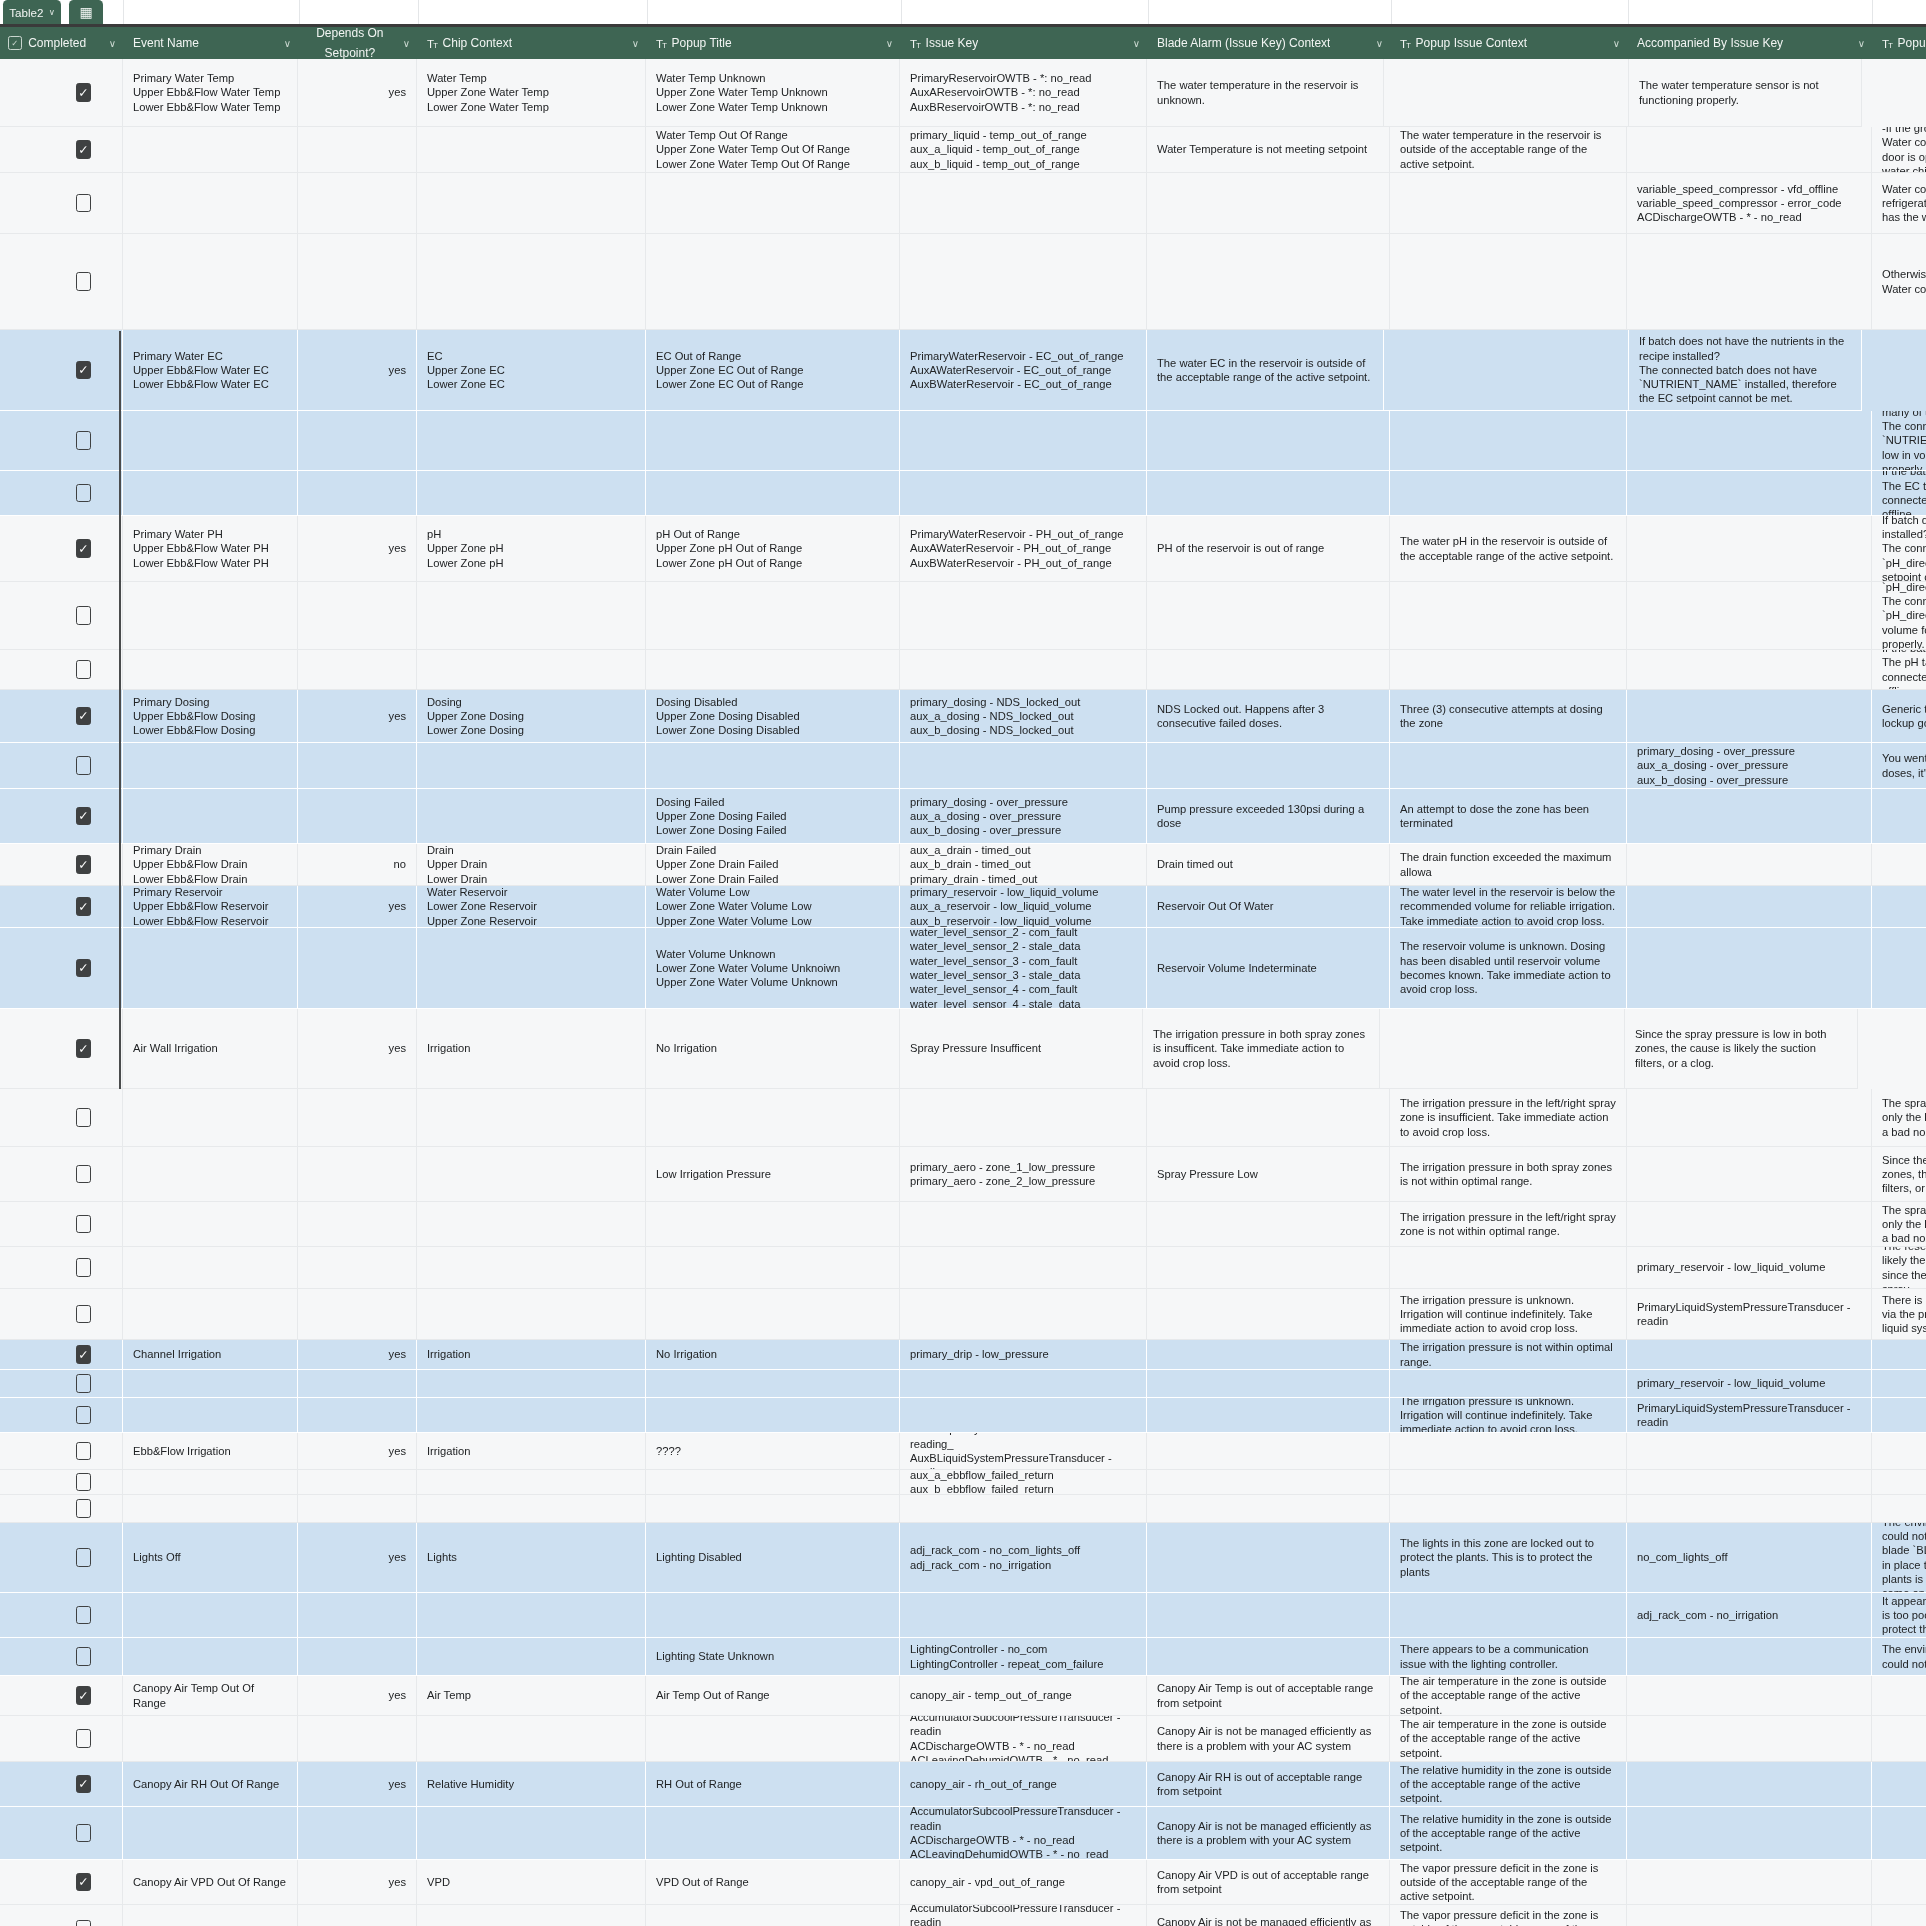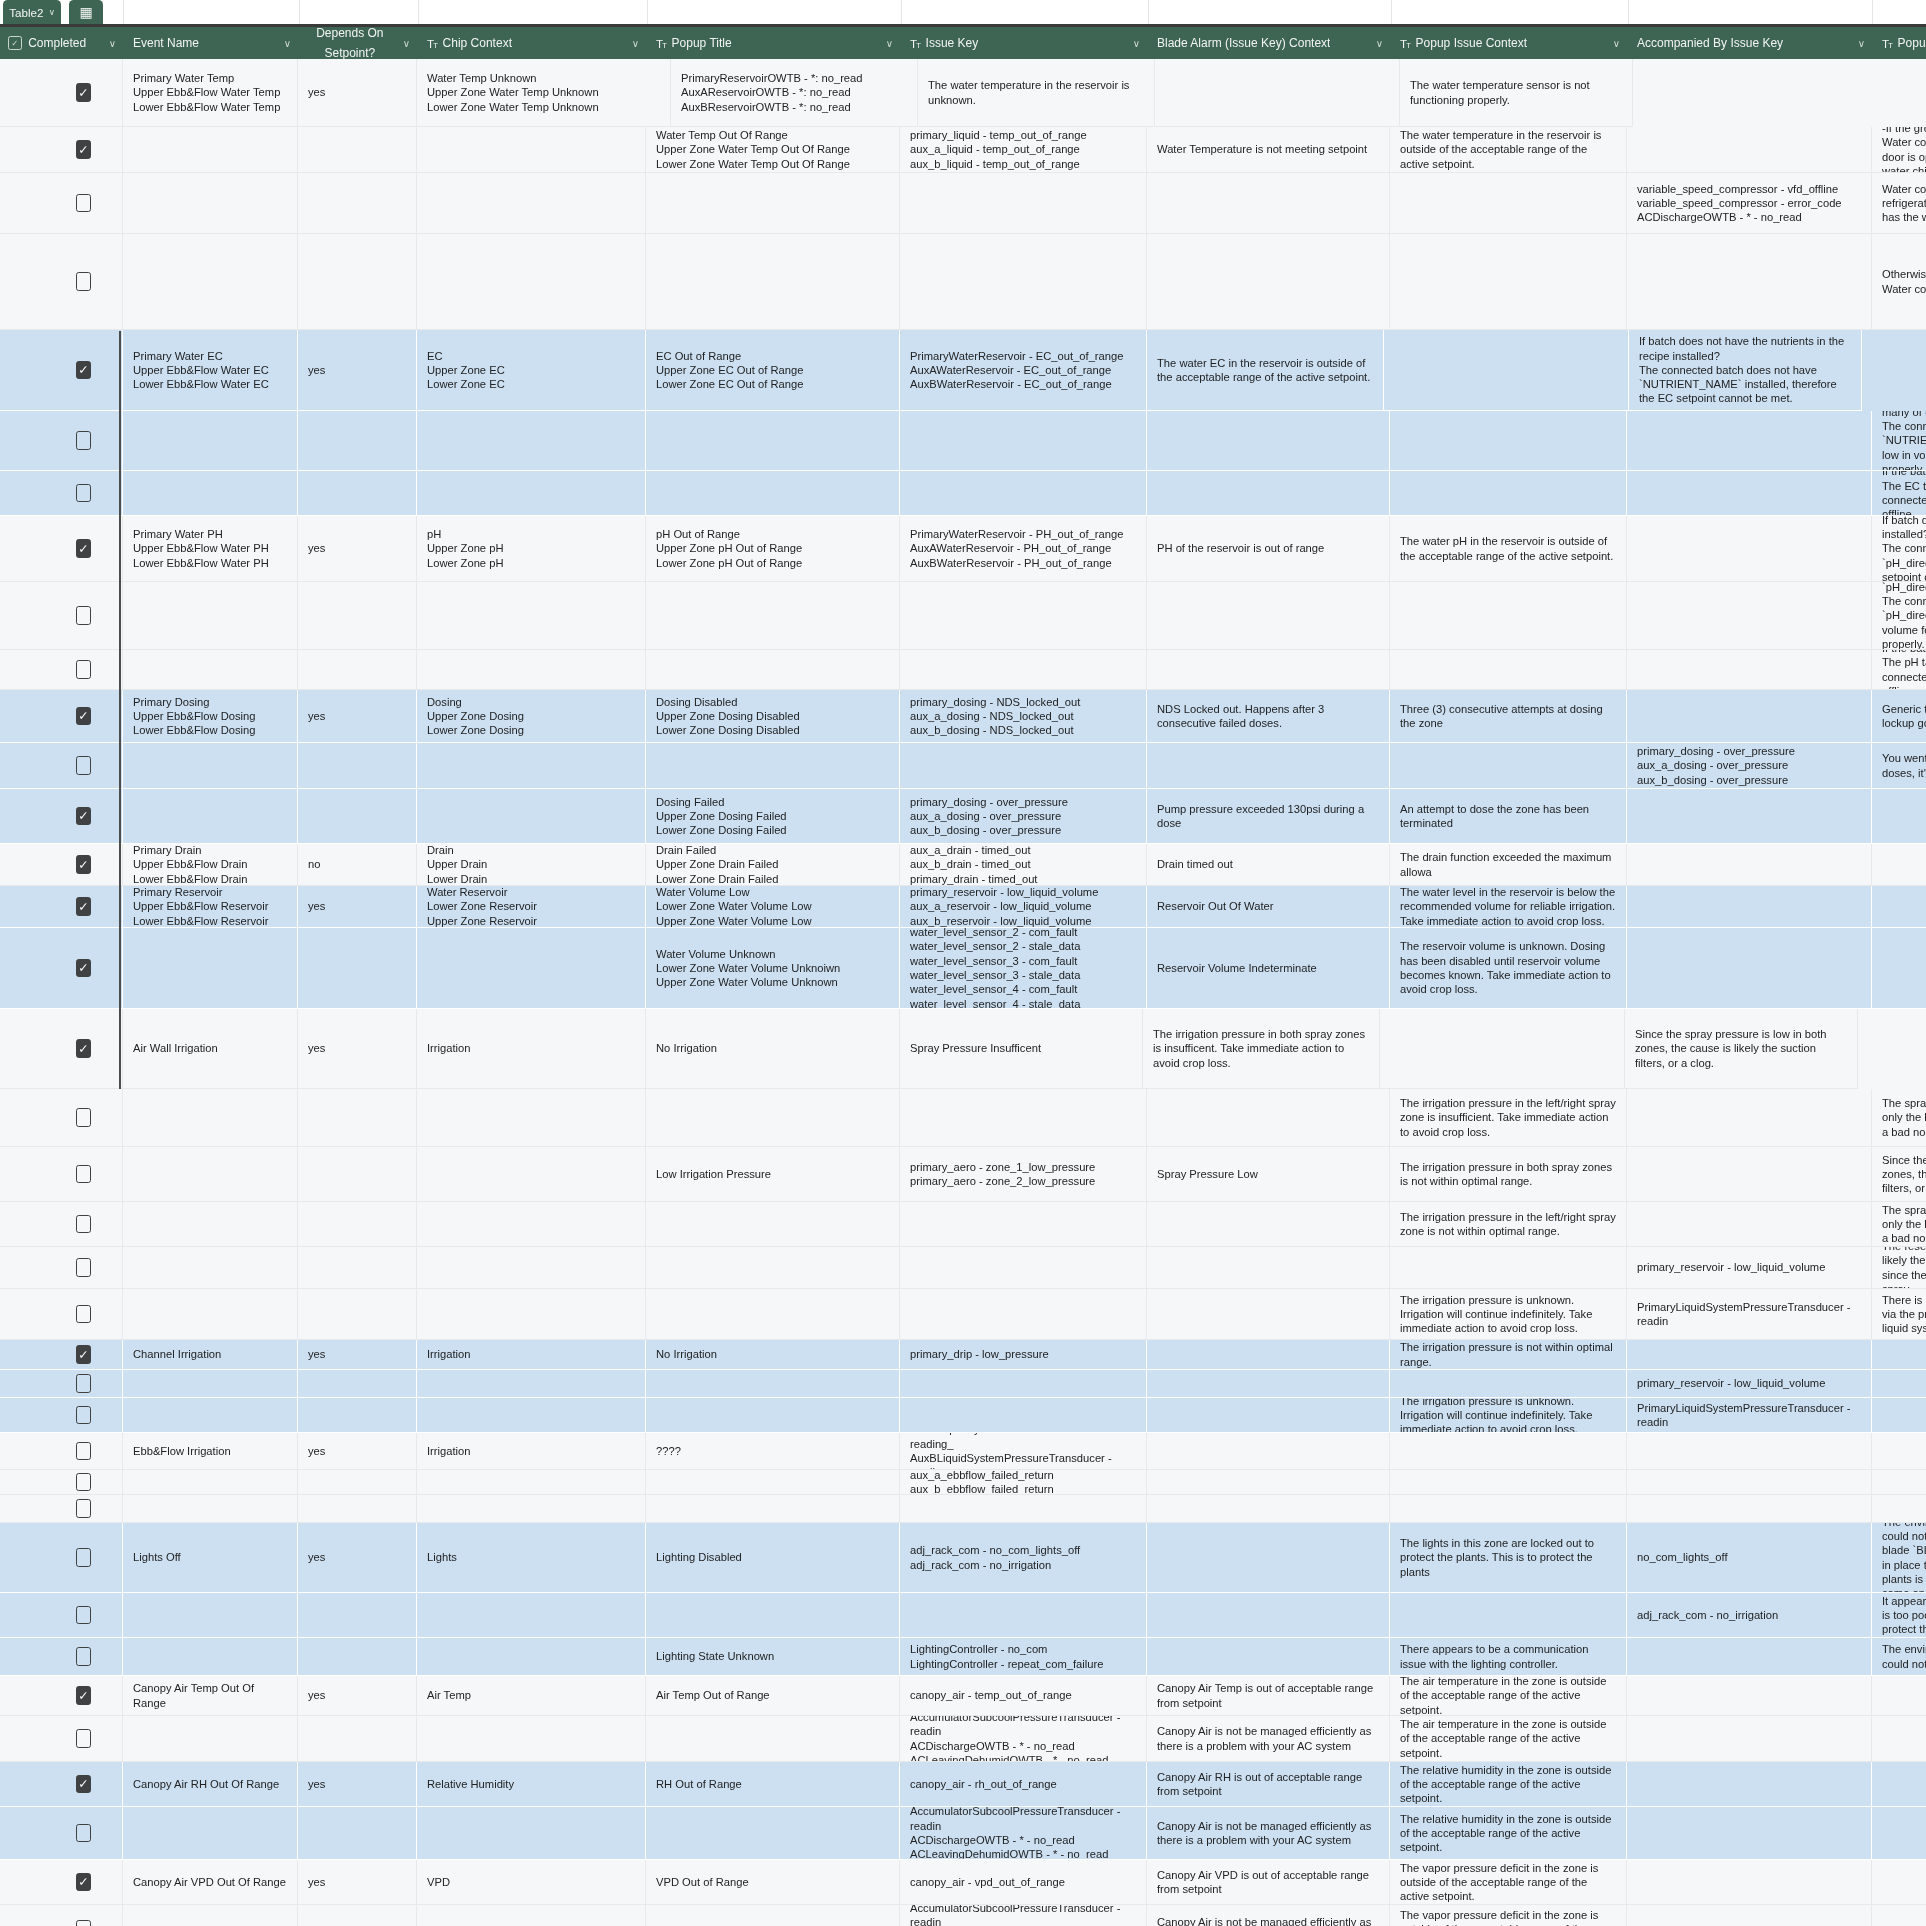--- a/index.html
+++ b/index.html
@@ -33,21 +33,21 @@
   .hcell,.cell{flex:0 0 auto;}
 
   
   .body{position:relative;}
   .row{display:flex;overflow:hidden;}
   .row.white{--line:#e7e9eb;background:#f6f7f8;}
   .row.blue{--line:#ffffff;background:#cde0f1;}
   .cell{box-sizing:border-box;border-right:0.8px solid var(--line);border-bottom:0.8px solid var(--line);
         padding:2.3px 10px;overflow:hidden;display:flex;flex-direction:column;justify-content:center;}
   .cell .ct{white-space:pre-line;font-size:11.2px;line-height:14.3px;color:#212325;}
-  .cell.center{align-items:flex-start;text-align:center;}
+  .cell.center{align-items:flex-end;text-align:center;}
   .cell.cb{flex-direction:row;align-items:center;padding-left:55px;}
   .checkbox{width:15.4px;height:18.5px;border:1.5px solid #3f4142;border-radius:2.7px;box-sizing:border-box;
             display:flex;align-items:center;justify-content:center;background:transparent;}
   .checkbox.checked{background:#3f4142;color:#ffffff;font-size:12.3px;}
 
   
   .groupline{position:absolute;left:119px;top:331px;width:1.5px;height:758px;background:#4a4c4d;z-index:6;}
 </style>
 </head>
 <body>
@@ -130,20 +130,25 @@
           <div class="checkbox checked">✓</div>
         </div>
         <div class="cell c1">
           <span class="ct">Primary Water Temp
 Upper Ebb&amp;Flow Water Temp
 Lower Ebb&amp;Flow Water Temp</span>
         </div>
         <div class="cell c2 center">
           <span class="ct">yes</span>
         </div>
+        <div class="cell c3">
+          <span class="ct">Water Temp
+Upper Zone Water Temp
+Lower Zone Water Temp</span>
+        </div>
         <div class="cell c4">
           <span class="ct">Water Temp Unknown
 Upper Zone Water Temp Unknown
 Lower Zone Water Temp Unknown</span>
         </div>
         <div class="cell c5">
           <span class="ct">PrimaryReservoirOWTB - *: no_read
 AuxAReservoirOWTB - *: no_read
 AuxBReservoirOWTB - *: no_read</span>
         </div>

